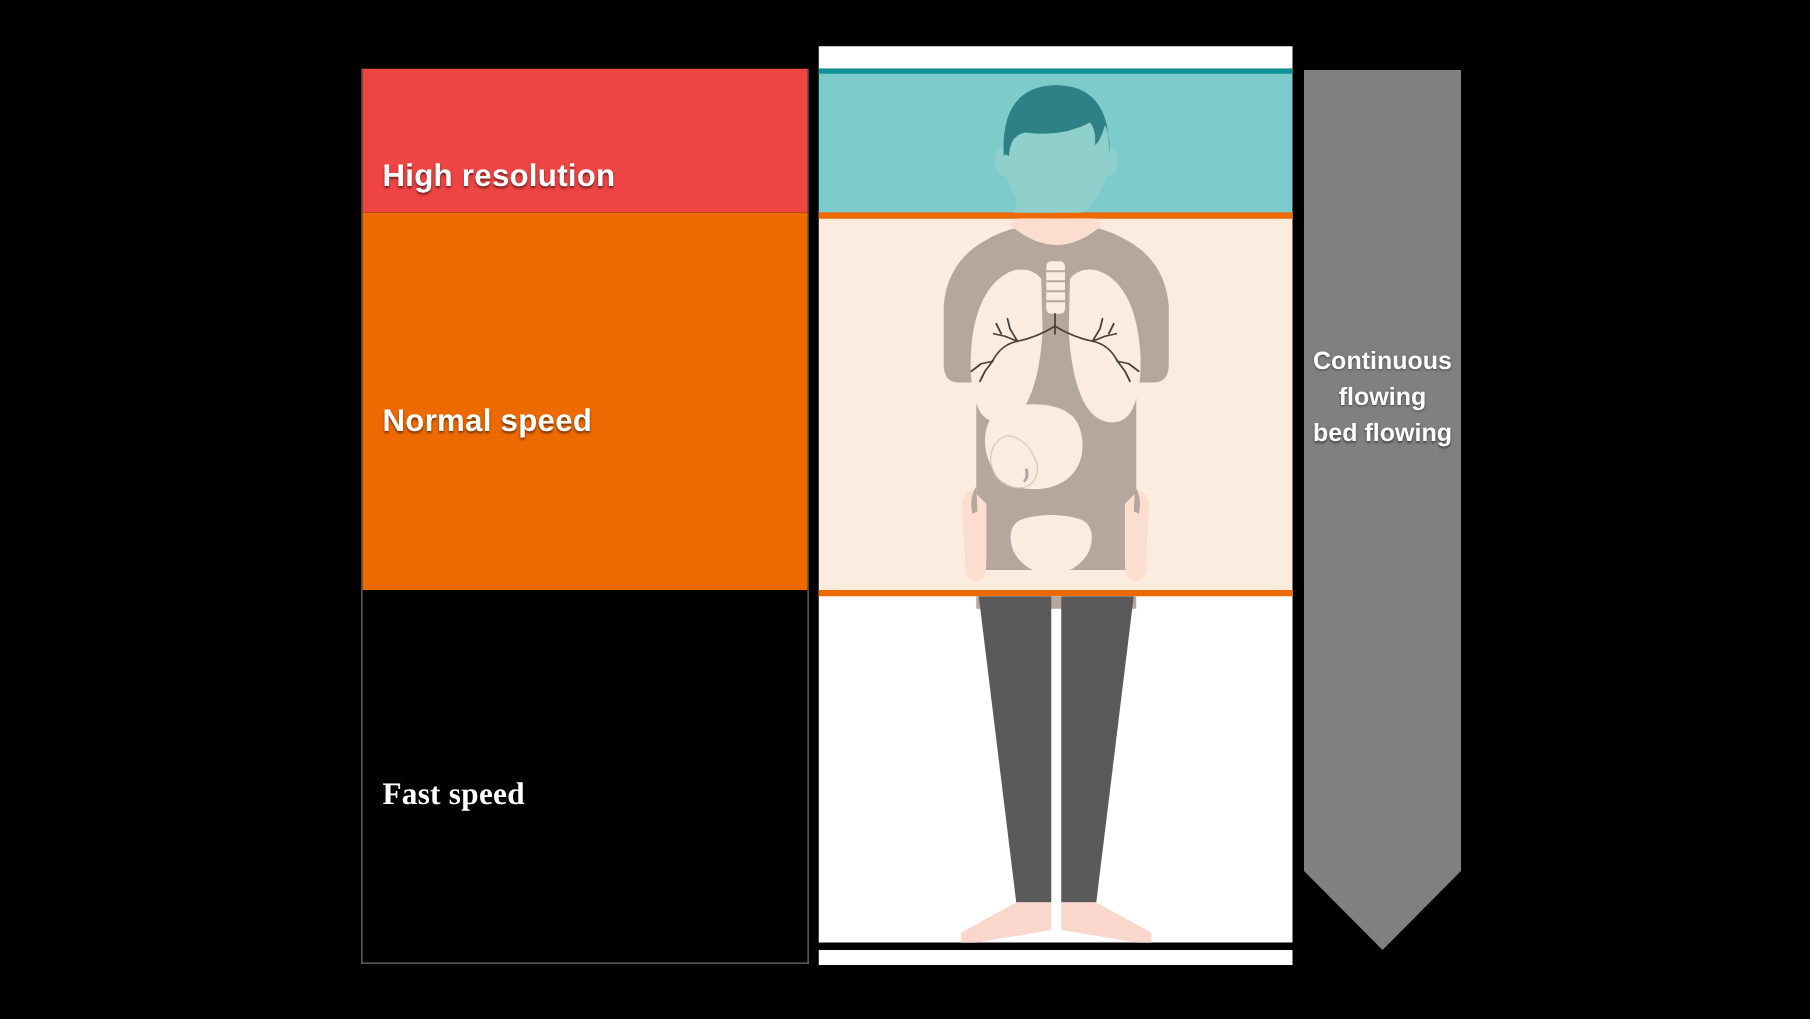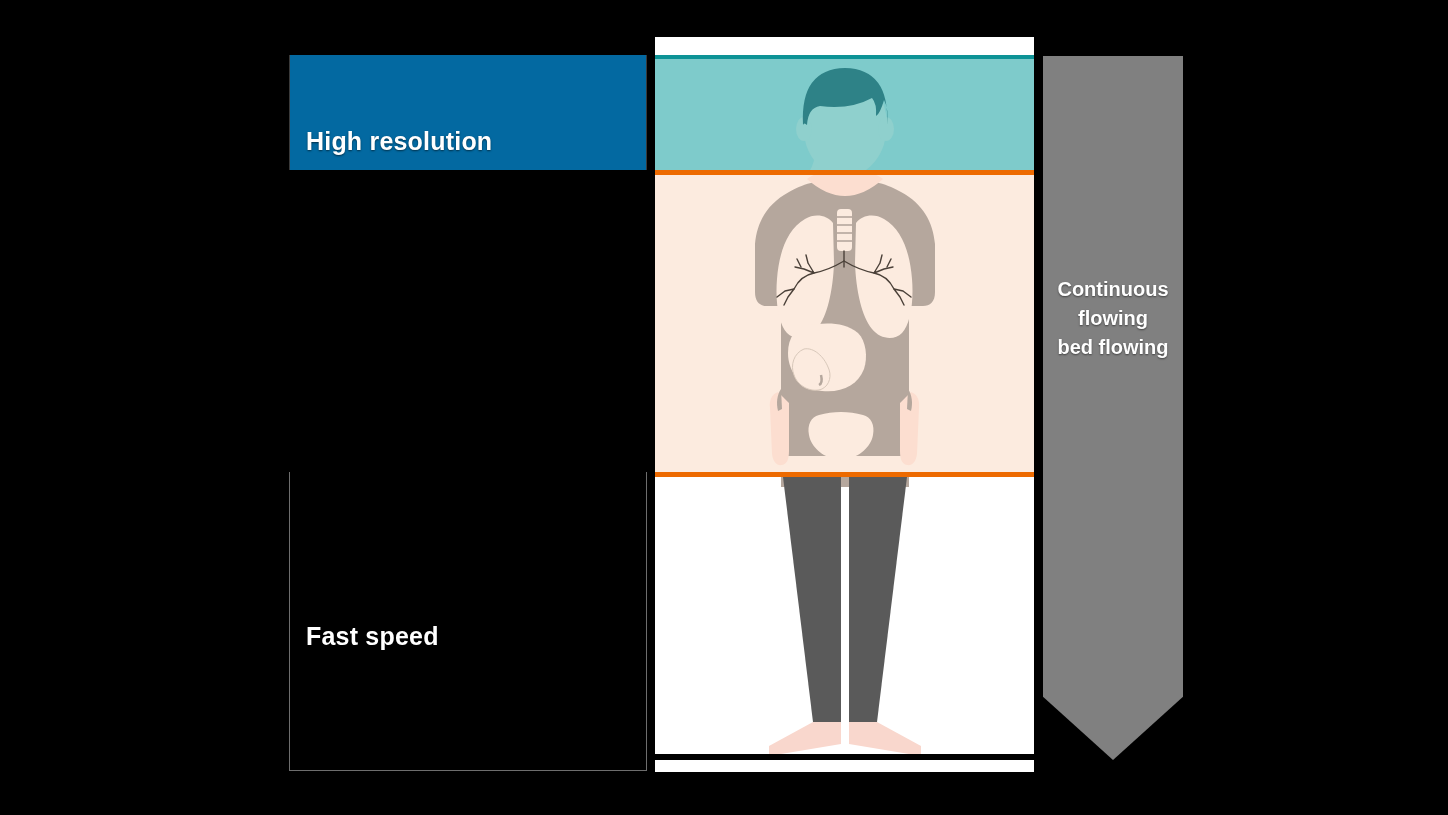--- a/index.html
+++ b/index.html
@@ -15,27 +15,27 @@
   .label-col{position:absolute;left:289px;top:55px;width:358px;height:716px;}
   .lbl{
     position:absolute;left:0;width:100%;
     display:flex;align-items:center;
     box-sizing:border-box;padding-left:16px;
   }
   .lbl span{
     color:#fff;font-weight:bold;font-size:25px;letter-spacing:.2px;
     text-shadow:0 1px 2px rgba(0,0,0,.55);
   }
-  .lbl-hires{top:0;height:115px;background:#0369a1;}
+  .lbl-hires{top:0;height:115px;background:#ef4444;}
   .lbl-hires span{padding-top:58px;}
   .lbl-normal{top:115px;height:302px;background:#ed6a00;}
   .lbl-normal span{padding-top:32px;}
   .lbl-fast{
     top:417px;height:299px;background:#000;
-    border:1px solid #6e6e6e;border-top:none;
+    border:1px solid #6e6e6e;border-top:none;font-family:Liberation Serif, serif;
   }
   .lbl-fast span{padding-top:30px;}
   .lbl-hires, .lbl-normal{border-left:1px solid #3a3a3a;border-right:1px solid #3a3a3a;}
 
   
   .panel{position:absolute;left:655px;top:37px;width:379px;height:735px;}
   .strip-top{position:absolute;left:0;top:0;width:100%;height:18px;background:#fff;}
   .band-head{
     position:absolute;left:0;top:18px;width:100%;height:115px;
     background:#7ecbcb;border-top:4px solid #0d9396;box-sizing:border-box;
@@ -46,21 +46,21 @@
   }
   .band-legs{
     position:absolute;left:0;top:435px;width:100%;height:282px;
     background:#fff;border-top:5px solid #ed6a00;box-sizing:border-box;
   }
   .strip-bottom{position:absolute;left:0;bottom:0;width:100%;height:12px;background:#fff;}
   .figure-layer{position:absolute;left:0;top:0;width:379px;height:735px;pointer-events:none;}
 
   
   .arrow{
-    position:absolute;left:1043px;top:56px;width:140px;height:704px;
+    position:absolute;left:1043px;top:56px;width:126px;height:704px;
   }
   .arrow-shape{
     position:absolute;inset:0;background:#808080;
     clip-path:polygon(0 0,100% 0,100% 91%,50% 100%,0 91%);
   }
   .arrow-label{
     position:absolute;left:0;top:219px;width:100%;
     text-align:center;color:#fff;font-weight:bold;font-size:20px;
     line-height:29px;text-shadow:0 1px 2px rgba(0,0,0,.5);
   }
@@ -70,20 +70,23 @@
 <body>
 
 <div class="stage">
 
   <div class="label-col">
 
     <div class="lbl lbl-hires">
       <span>High resolution</span>
     </div>
 
+    <div class="lbl lbl-normal">
+      <span>Normal speed</span>
+    </div>
 
     <div class="lbl lbl-fast">
       <span>Fast speed</span>
     </div>
 
   </div>
 
   <div class="panel">
 
     <div class="strip-top"></div>

